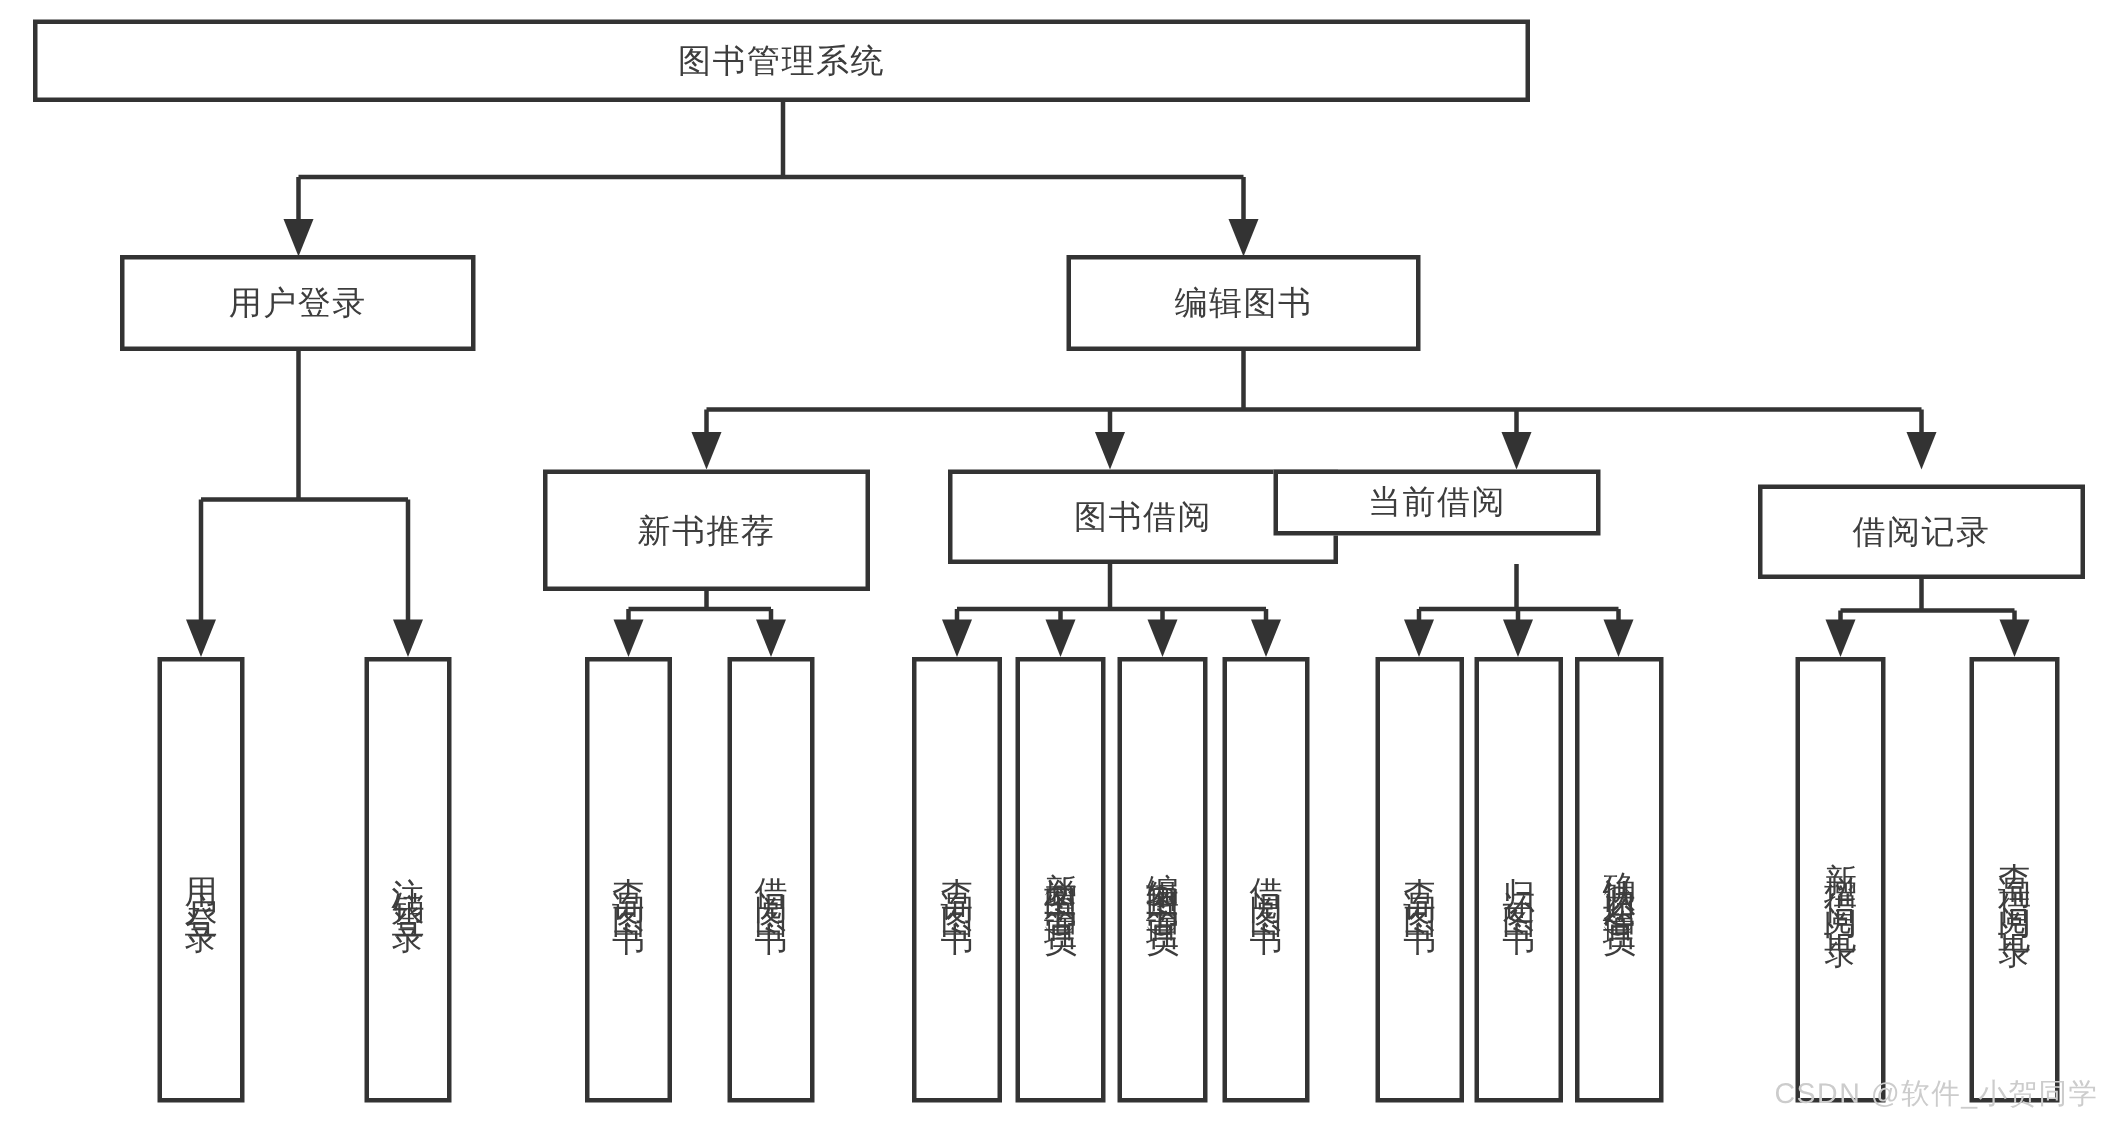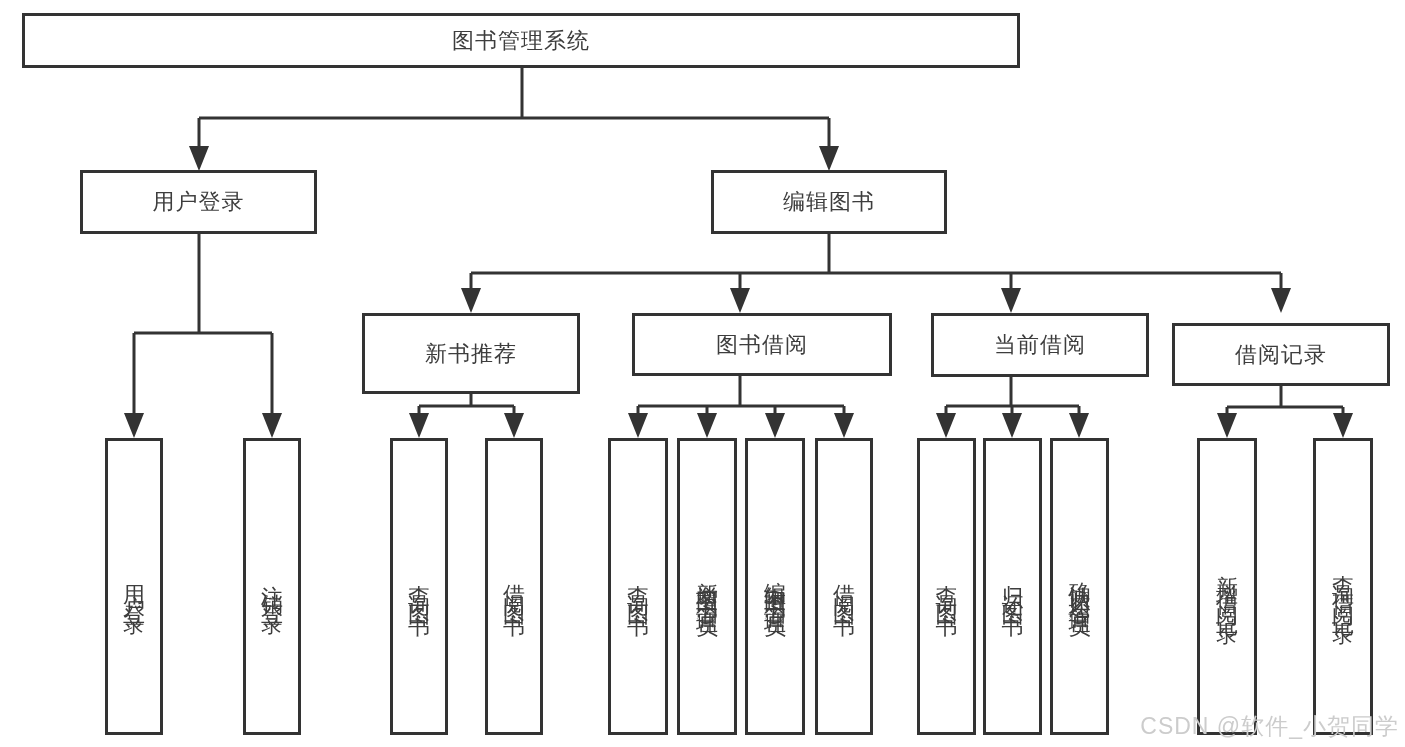--- a/index.html
+++ b/index.html
@@ -27,21 +27,21 @@
     writing-mode:vertical-rl;
     text-orientation:mixed;
     font-size:22px;
     letter-spacing:10px;
     line-height:1;
   }
   .v-long{letter-spacing:5px;}
   .watermark{
     position:absolute;
     right:6px;bottom:5px;
-    font-size:23px;
+    font-size:19px;
     letter-spacing:1px;
     color:var(--watermark_text,#cccccc);
     z-index:5;
     white-space:nowrap;
   }
 </style>
 </head>
 <body>
 
 <div class="canvas">
@@ -96,21 +96,21 @@
     </g>
   </svg>
 
   <div class="box h" style="left:22px;top:13px;width:998px;height:55px">图书管理系统</div>
 
   <div class="box h" style="left:80px;top:170px;width:237px;height:64px">用户登录</div>
   <div class="box h" style="left:711px;top:170px;width:236px;height:64px">编辑图书</div>
 
   <div class="box h" style="left:362px;top:313px;width:218px;height:81px">新书推荐</div>
   <div class="box h" style="left:632px;top:313px;width:260px;height:63px">图书借阅</div>
-  <div class="box h" style="left:931px;top:313px;width:218px;height:64px">当前借阅</div>
+  <div class="box h" style="left:849px;top:313px;width:218px;height:44px">当前借阅</div>
   <div class="box h" style="left:1172px;top:323px;width:218px;height:63px">借阅记录</div>
 
   <div class="box v" style="left:105px;top:438px;width:58px;height:297px">用户登录</div>
   <div class="box v" style="left:243px;top:438px;width:58px;height:297px">注销登录</div>
 
   <div class="box v" style="left:390px;top:438px;width:58px;height:297px">查询图书</div>
   <div class="box v" style="left:485px;top:438px;width:58px;height:297px">借阅图书</div>
 
   <div class="box v" style="left:608px;top:438px;width:60px;height:297px">查询图书</div>
   <div class="box v v-long" style="left:677px;top:438px;width:60px;height:297px">新增图书（管理员）</div>

